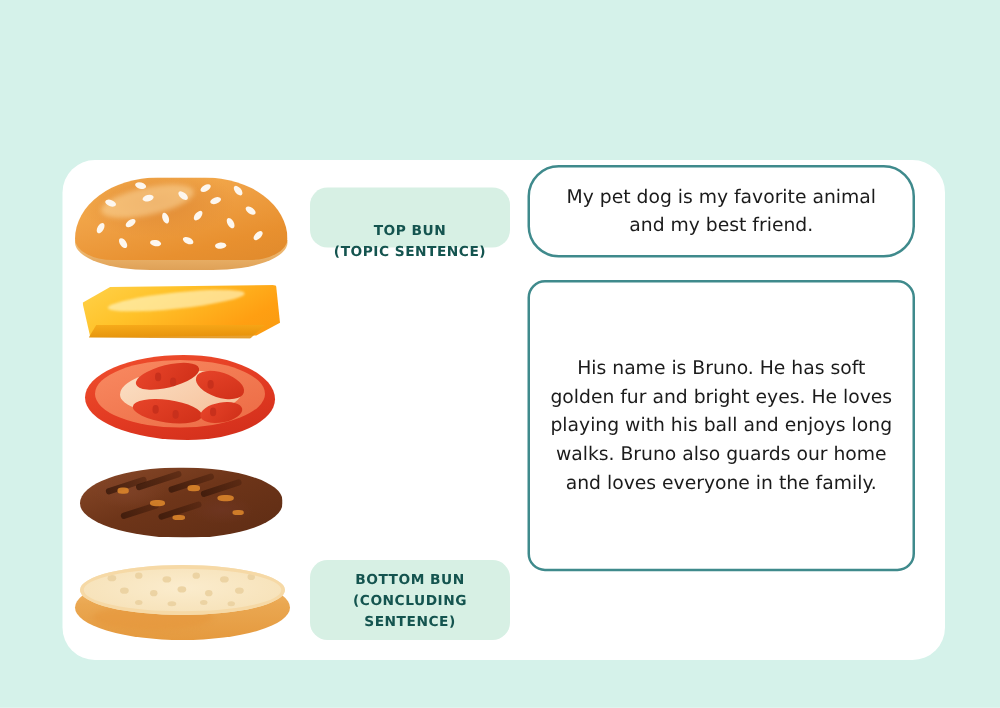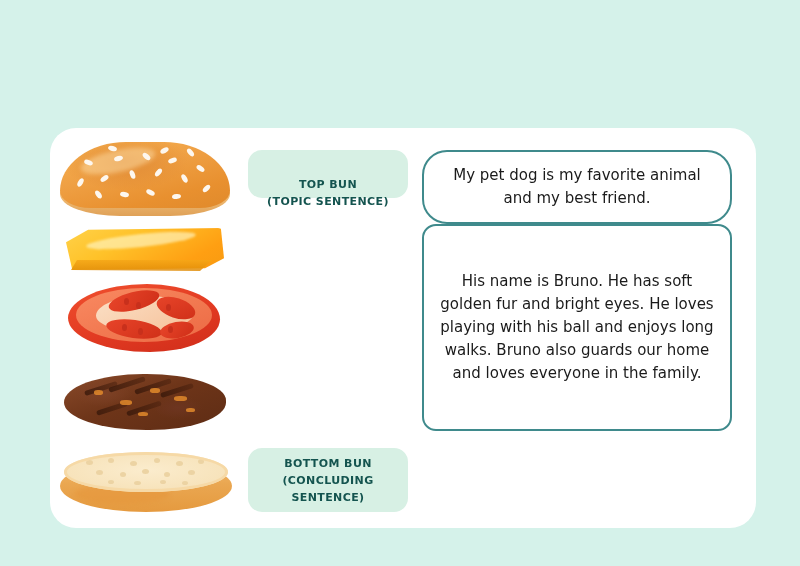--- a/index.html
+++ b/index.html
@@ -207,22 +207,22 @@
     font-family:"DejaVu Sans", sans-serif;
     font-size:15px;
     line-height:23px;
     text-align:center;
     display:flex;
     align-items:center;
     justify-content:center;
     padding:8px 14px;
     width:310px;
   }
-  #tbox-1 { top:22px;  height:74px;border-radius:25px; }
-  #tbox-2 { top:96px;  height:207px; }
+  #tbox-1 { top:4px;  height:74px;border-radius:25px; }
+  #tbox-2 { top:96px;  height:233px; }
   #tbox-3 { top:286px; height:96px; }
 
   
   #footer {
     position:absolute;
     right:56px; bottom:14px;
     font-family:"DejaVu Sans", sans-serif;
     font-weight:bold;
     font-size:14px;
     color:#17666b;

